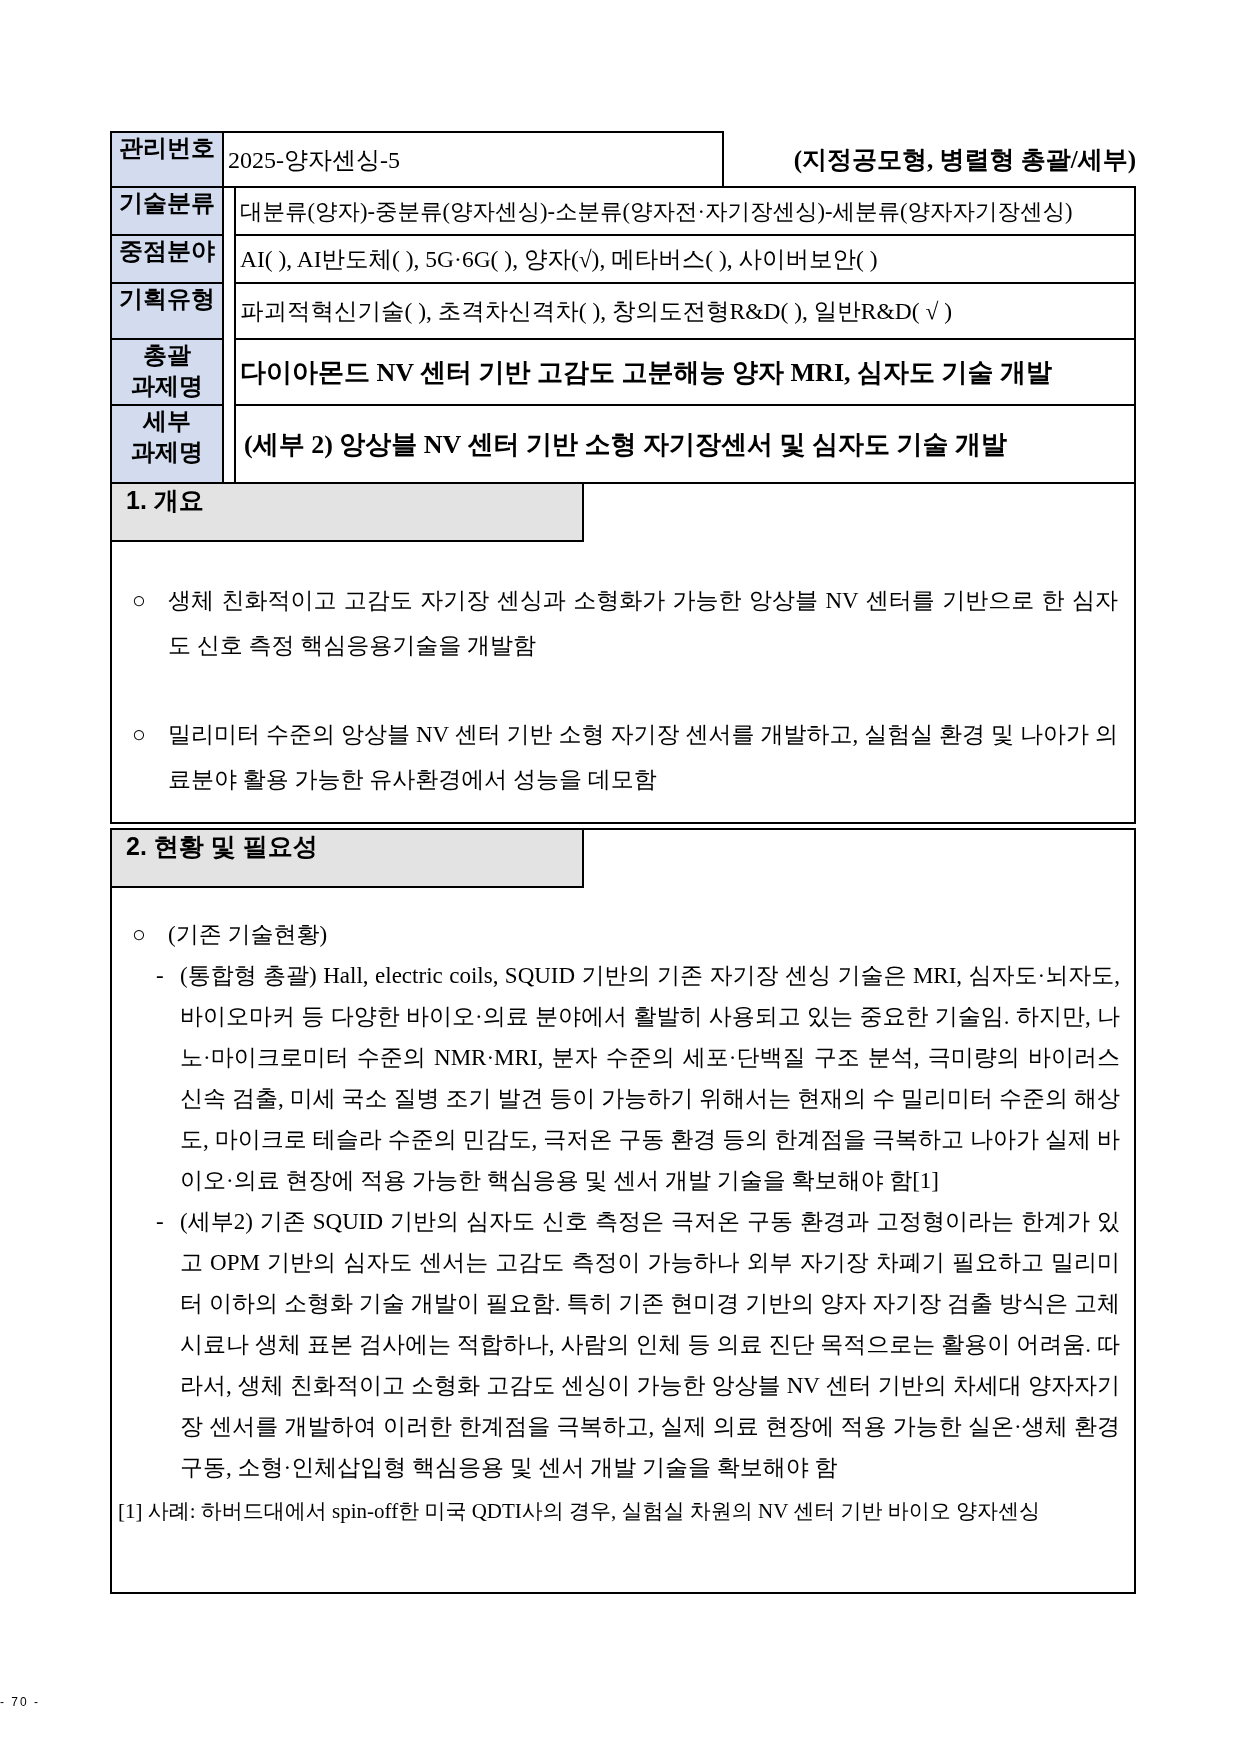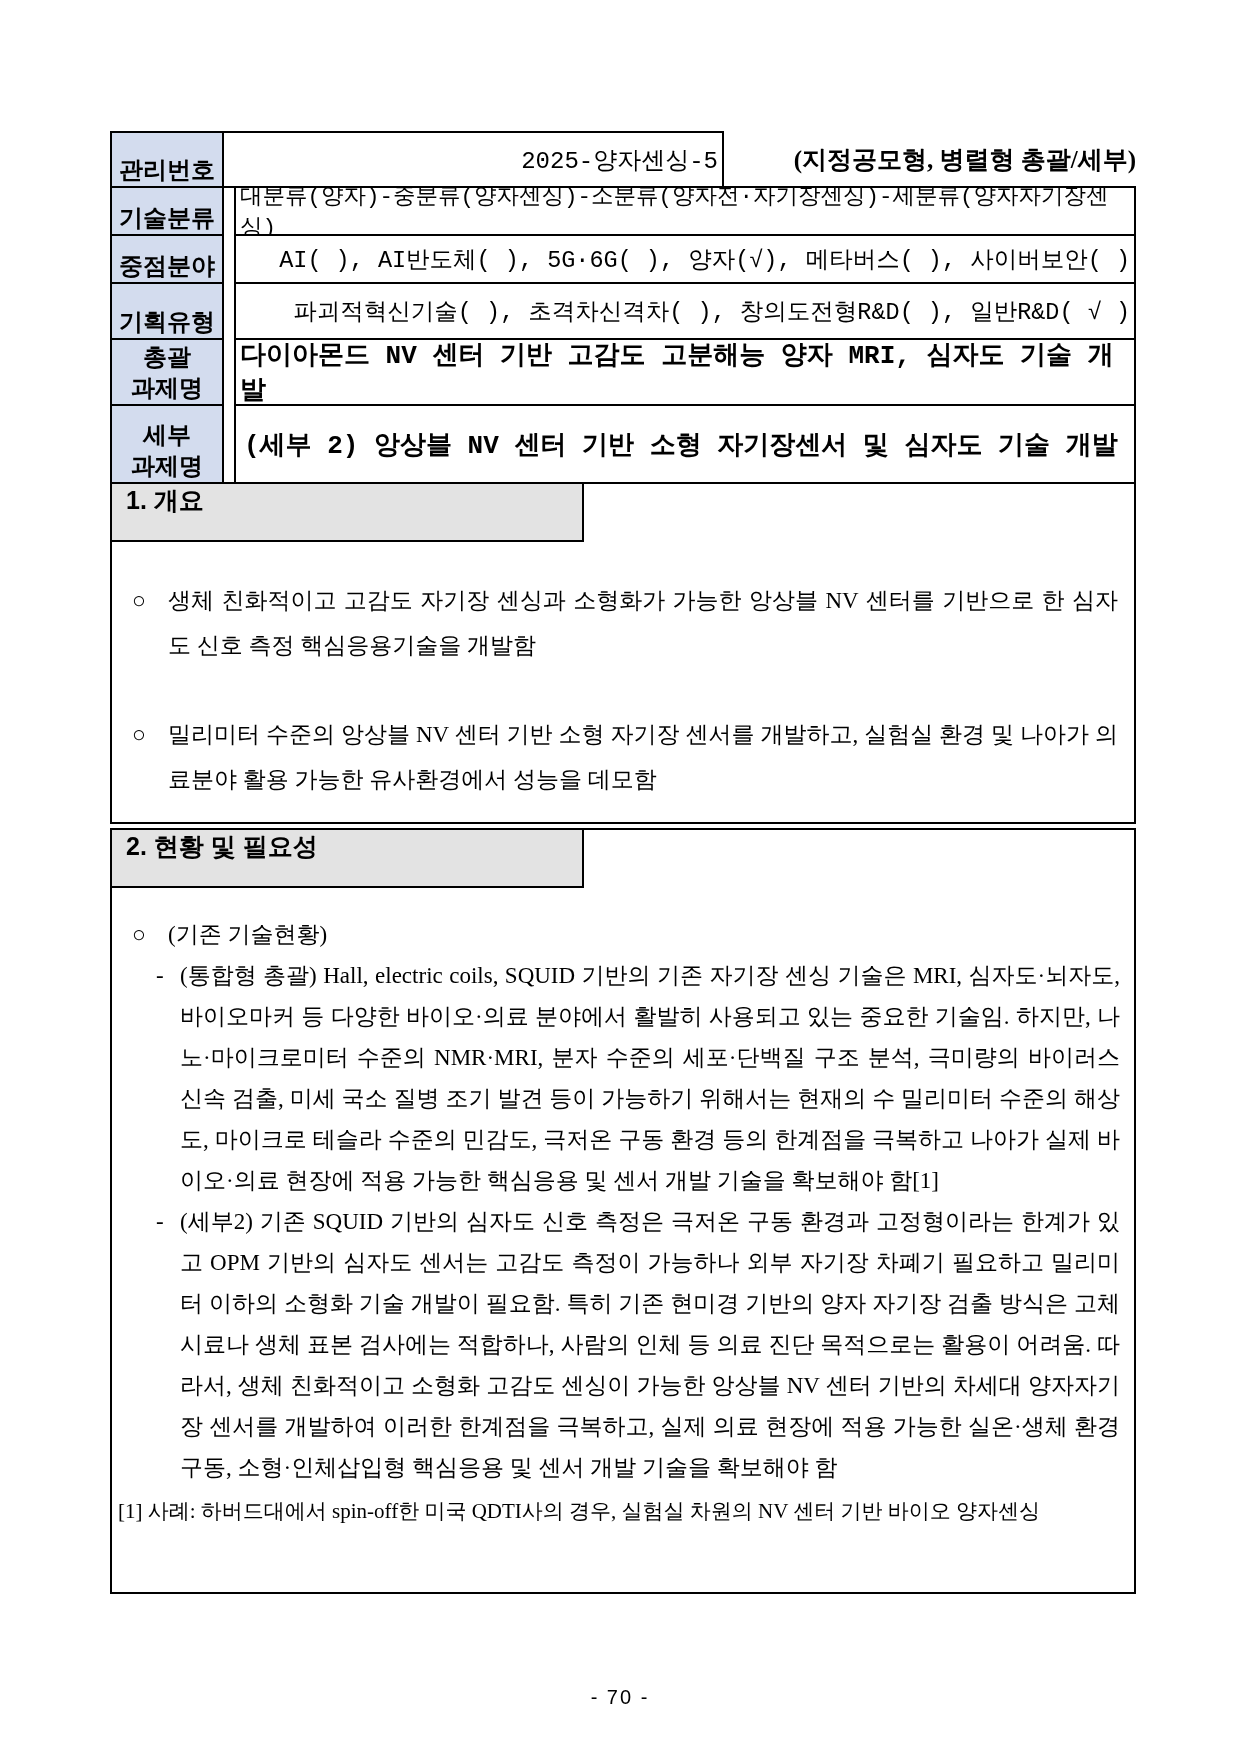--- a/index.html
+++ b/index.html
@@ -10,30 +10,30 @@
     font-family:"Liberation Serif","DejaVu Serif",serif;
     color:#000;
   }
   .doc{position:absolute;left:110px;top:131px;width:1026px;}
 
   
   .trow{display:flex;}
   .trow + .trow{margin-top:-2px;gap:12px;}
   .c{
     border:2px solid #000;box-sizing:border-box;
-    display:flex;align-items:center;justify-content:flex-end;
+    display:flex;align-items:center;justify-content:flex-start;
     background:#fff;
   }
   .c + .c{margin-left:-2px;}
   .hcell{
     width:114px;flex:none;background:#d3dcee;
     font-weight:bold;font-size:24px;text-align:center;
     flex-direction:column;line-height:1.3;
   }
-  .vcell{flex:1;font-size:22.5px;padding:0 4px;font-family:Liberation Mono, monospace;}
+  .vcell{flex:1;font-size:22.5px;padding:0 4px;}
   .r1{height:57px;}
   .r1 .vcell{flex:none;width:502px;font-size:24px;}
   .r1 .notecell{
     flex:1;display:flex;align-items:center;justify-content:flex-end;
     font-weight:bold;font-size:25px;box-sizing:border-box;margin-left:24px;
   }
   .r2{height:50px;}
   .r3{height:50px;}
   .r4{height:58px;}
   .r4 .vcell, .r3 .vcell{font-size:23.5px;}
@@ -69,21 +69,21 @@
   .bullet.l2 .marker{width:24px;}
   .gap-top{margin-top:44px;}
 
   .footnote{
     font-size:21px;line-height:30px;margin-top:8px;margin-left:-14px;
     text-align:justify;
   }
 
   .page-number{
     position:absolute;left:0;right:0;bottom:44px;
-    text-align:center;font-size:20px;letter-spacing:2px;
+    font-size:12px;letter-spacing:2px;
     font-family:"Liberation Sans","DejaVu Sans",sans-serif;
   }
 </style>
 </head>
 <body>
 
 <div class="page">
   <div class="doc">
 
     <div>

